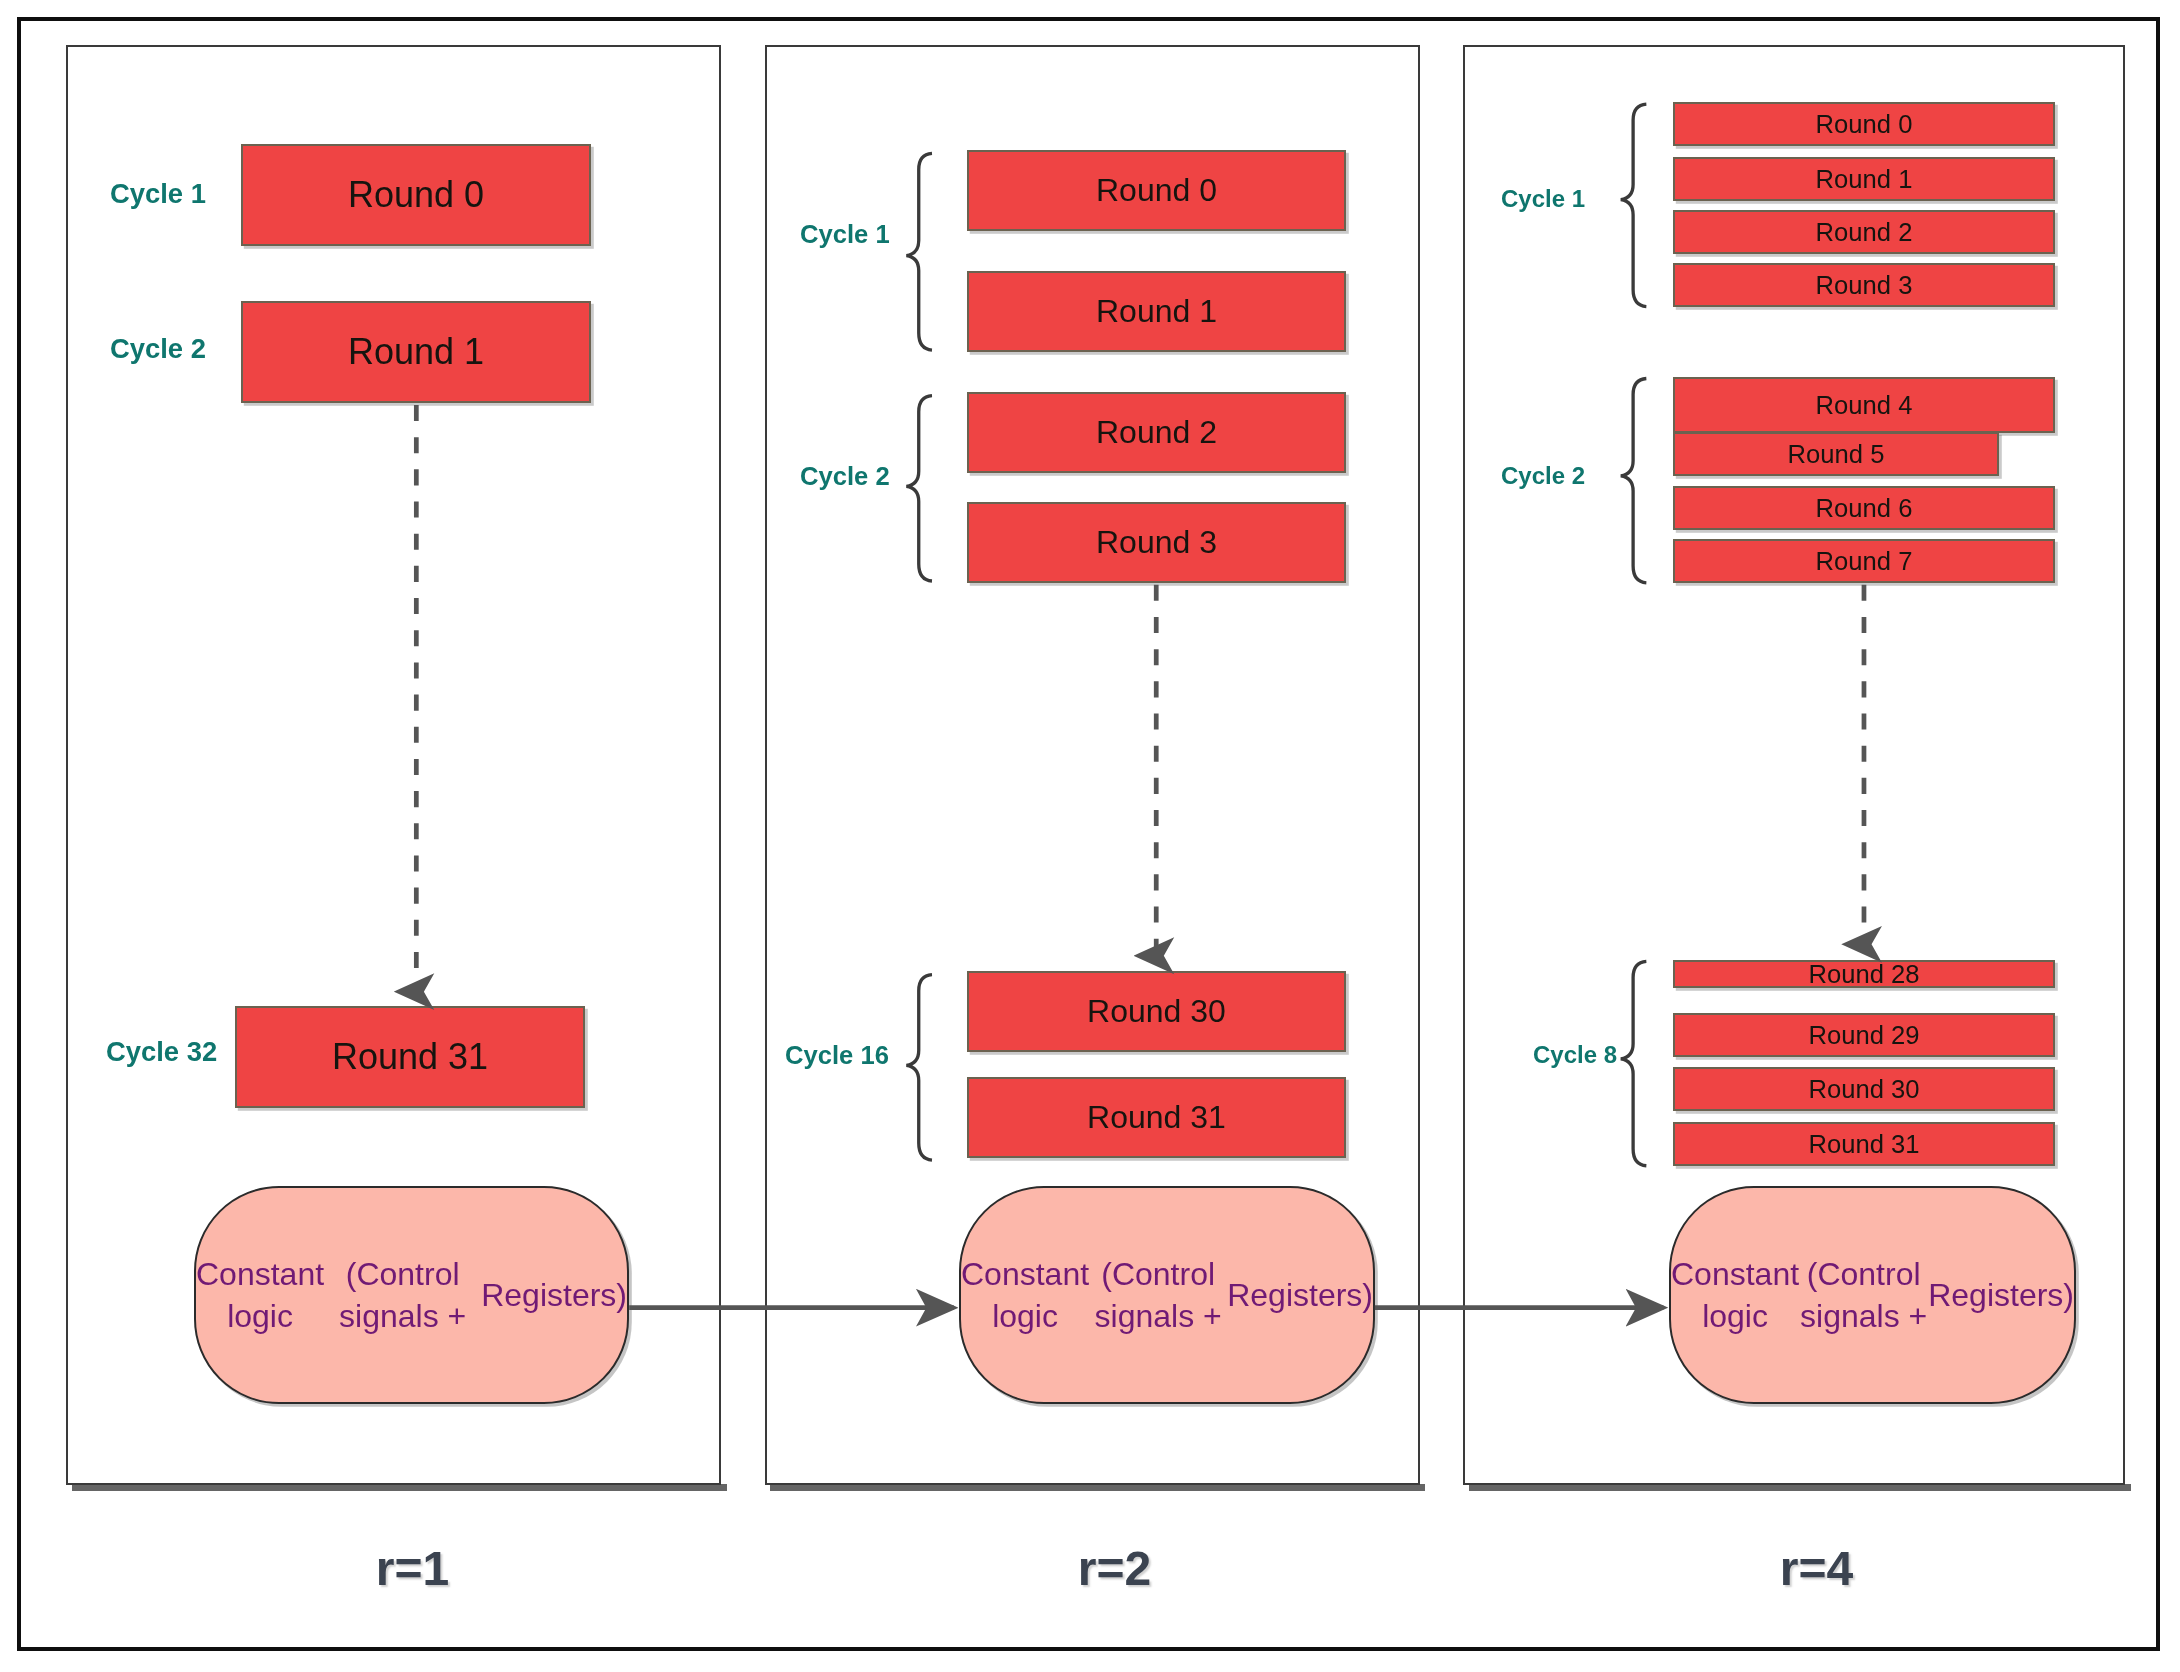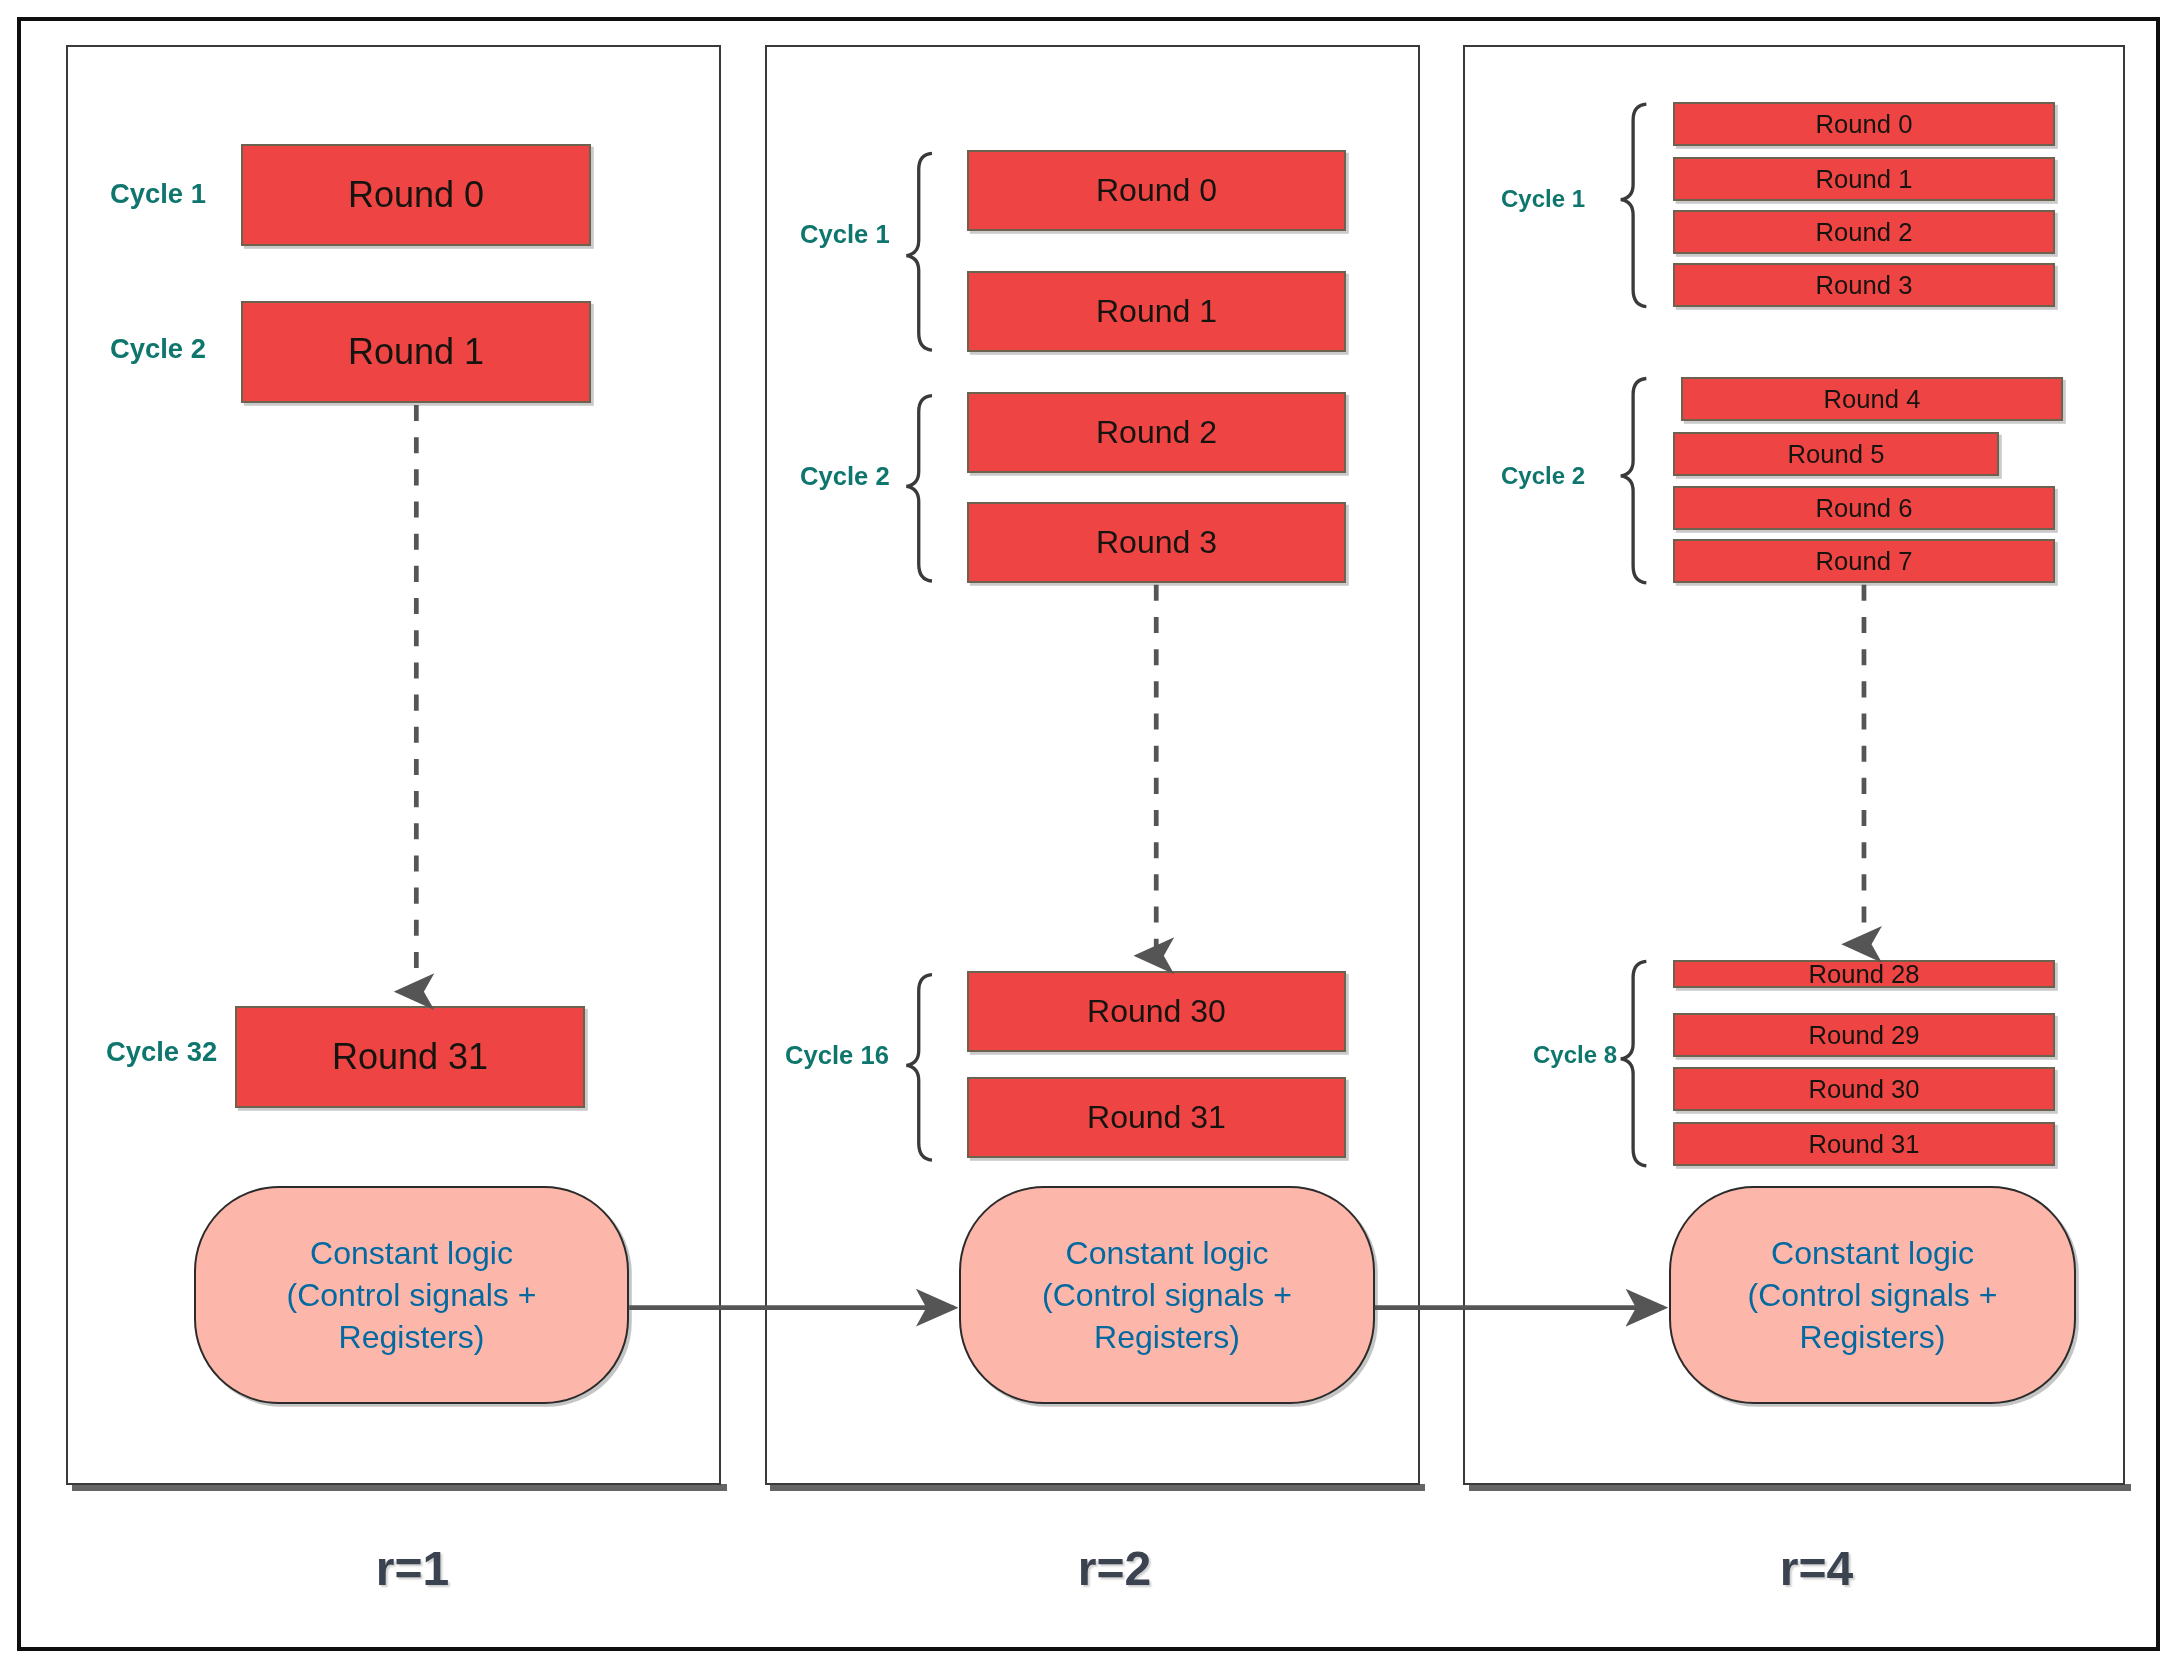--- a/index.html
+++ b/index.html
@@ -59,27 +59,27 @@
   .cycle-label.sz2{font-size:25.6px;}
   .cycle-label.sz3{font-size:24px;}
   
   .const-logic{
     position:absolute;
     box-sizing:border-box;
     background:#fcb7aa;
     border:2.8px solid #2b2b2b;
     border-radius:85px;
     display:flex;
-    flex-direction:column;
+    flex-direction:row;
     align-items:center;
-    justify-content:center;
+    justify-content:space-between;
     text-align:center;
     font-size:32px;
     line-height:1.32;
-    color:#0369a1;
+    color:#701a75;
     box-shadow:2.8px 2.8px 0 rgba(90,90,90,.35);
   }
   
   .r-label{
     position:absolute;
     font-size:48px;
     font-weight:bold;
     color:#3b4350;
     text-align:center;
     text-shadow:1.9px 1.9px 1.9px rgba(150,150,150,.45);
@@ -138,21 +138,21 @@
     <span>Registers)</span>
   </div>
 
   <div class="cycle-label sz3" style="left:1501px;top:185px;">Cycle 1</div>
   <div class="round-box small" style="left:1673px;top:102px;width:382px;height:44px;">Round 0</div>
   <div class="round-box small" style="left:1673px;top:157px;width:382px;height:44px;">Round 1</div>
   <div class="round-box small" style="left:1673px;top:210px;width:382px;height:44px;">Round 2</div>
   <div class="round-box small" style="left:1673px;top:263px;width:382px;height:44px;">Round 3</div>
 
   <div class="cycle-label sz3" style="left:1501px;top:462px;">Cycle 2</div>
-  <div class="round-box small" style="left:1673px;top:377px;width:382px;height:44px;margin-left:8px;">Round 4</div>
+  <div class="round-box small" style="left:1673px;top:377px;width:382px;height:56px;">Round 4</div>
   <div class="round-box small" style="left:1673px;top:432px;width:326px;height:44px;">Round 5</div>
   <div class="round-box small" style="left:1673px;top:486px;width:382px;height:44px;">Round 6</div>
   <div class="round-box small" style="left:1673px;top:539px;width:382px;height:44px;">Round 7</div>
 
   <div class="cycle-label sz3" style="left:1501px;top:1041px;margin-left:32px;">Cycle 8</div>
   <div class="round-box small" style="left:1673px;top:960px;width:382px;height:28px;">Round 28</div>
   <div class="round-box small" style="left:1673px;top:1013px;width:382px;height:44px;">Round 29</div>
   <div class="round-box small" style="left:1673px;top:1067px;width:382px;height:44px;">Round 30</div>
   <div class="round-box small" style="left:1673px;top:1122px;width:382px;height:44px;">Round 31</div>
 

